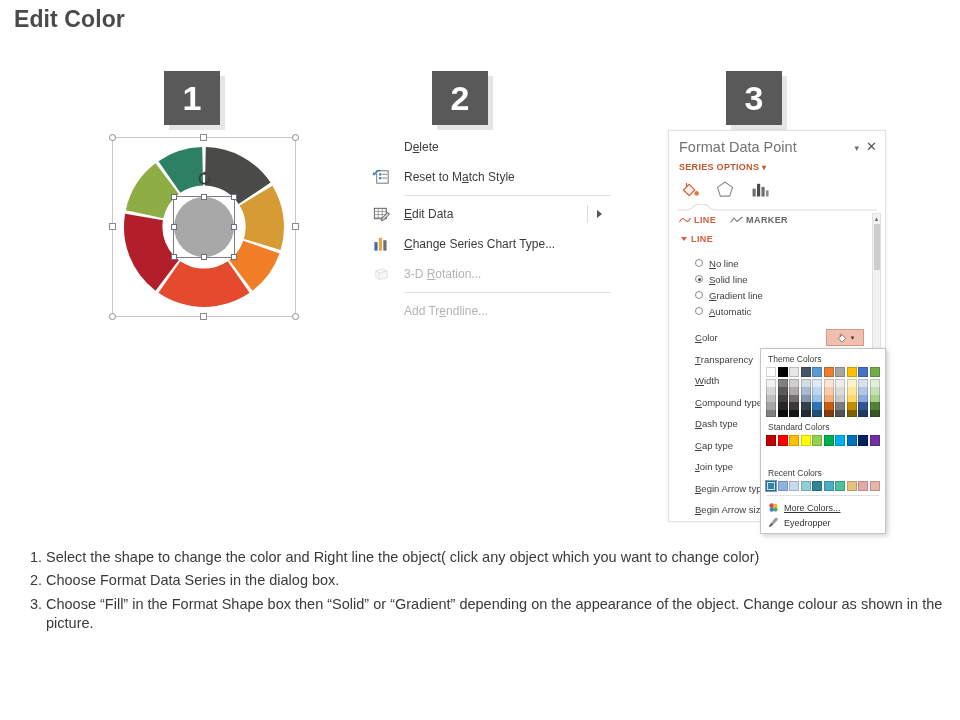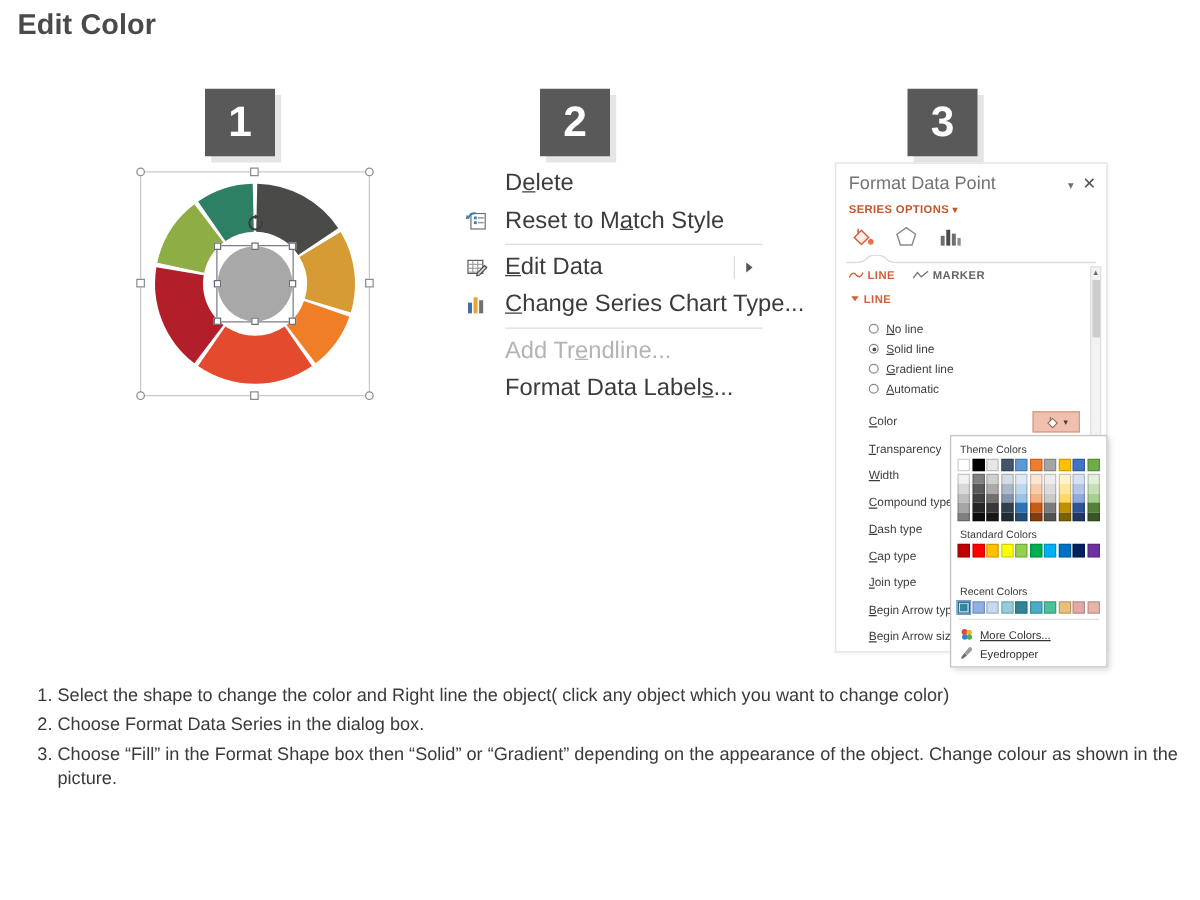--- a/index.html
+++ b/index.html
@@ -63,21 +63,21 @@
   .ih-bl{left:-3px;bottom:-3px;} .ih-bc{left:50%;margin-left:-3px;bottom:-3px;} .ih-br{right:-3px;bottom:-3px;}
   #rotate-handle {
     position:absolute; left:50%; margin-left:-7px; top:-26px;
     width:15px; height:15px; color:#3d3d3d;
   }
 
   
   #context-menu {
     position:absolute; left:358px; top:132px; width:258px;
     background:#ffffff;
-    font-size:19px;
+    font-size:12px;
   }
   .cm-item {
     position:relative; display:flex; align-items:center;
     height:30px; padding-left:46px; padding-right:22px;
     color:#3c3c3c; white-space:nowrap;
   }
   .cm-item.disabled { color:#b4b4b4; }
   .cm-item .cm-icon {
     position:absolute; left:14px; top:50%; transform:translateY(-50%);
     width:19px; height:19px;
@@ -269,26 +269,30 @@
       <span class="cm-arrow"></span>
     </div>
     <div class="cm-item">
       <span class="cm-icon"><svg viewBox="0 0 20 20">
           <rect x="2.5" y="8" width="3.4" height="9" fill="#3f6fa8"></rect>
           <rect x="7.2" y="3.5" width="3.4" height="13.5" fill="#e8a33d"></rect>
           <rect x="11.9" y="6" width="3.4" height="11" fill="#6f6f6f"></rect>
         </svg></span>
       <span><span class="ul">C</span>hange Series Chart Type...</span>
     </div>
+    <div class="cm-item disabled">
+      <span class="cm-icon" style="opacity: 0.45;"><svg viewBox="0 0 20 20">
+          <path d="M4 6.5 L12.5 4.5 L16 7 L16 14 L7.5 16 L4 13.5 Z" fill="#ededed" stroke="#bdbdbd" stroke-width="1"></path>
+          <path d="M4 6.5 L7.5 9 L16 7 M7.5 9 L7.5 16" fill="none" stroke="#bdbdbd" stroke-width="1"></path>
+        </svg></span>
+      <span>3-D <span class="ul">R</span>otation...</span>
+    </div>
     <div class="cm-sep"></div>
     <div class="cm-item disabled">
       <span>Add Tr<span class="ul">e</span>ndline...</span>
-    </div>
-    <div class="cm-item">
-      <span>Format Data Label<span class="ul">s</span>...</span>
     </div>
   </div>
 
 <div id="format-pane">
   <div id="fp-title">Format Data Point</div>
   <div id="fp-collapse">▾</div>
   <div id="fp-close">✕</div>
 
   <div id="fp-series-options">
     <span>SERIES OPTIONS</span>

